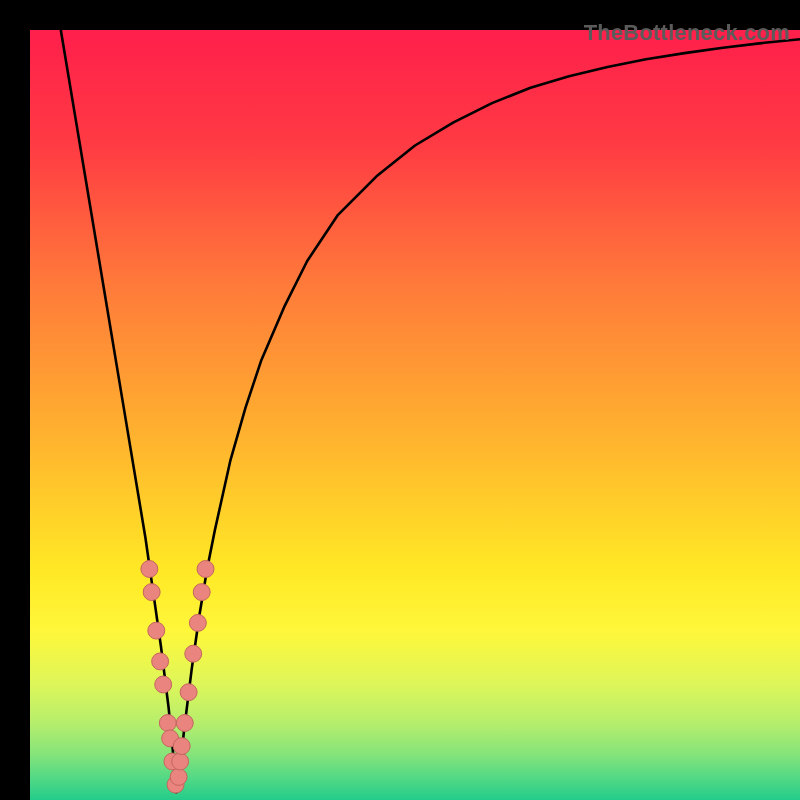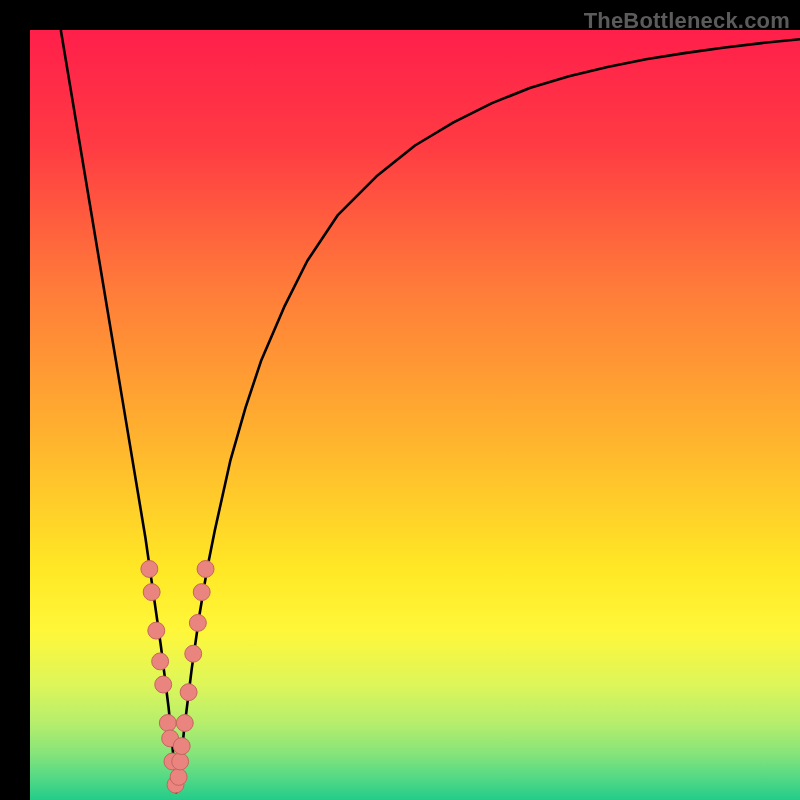--- a/index.html
+++ b/index.html
@@ -20,21 +20,21 @@
   .plot-area {
     position: absolute;
     left: 30px;
     top: 30px;
     width: 770px;
     height: 770px;
     overflow: hidden;
   }
   .watermark {
     position: absolute;
-    top: 8px;
+    top: 20px;
     right: 10px;
     font-family: Arial, Helvetica, sans-serif;
     font-size: 22px;
     font-weight: 600;
     color: #5b5b5b;
     letter-spacing: 0.2px;
   }
   svg {
     display: block;
   }

